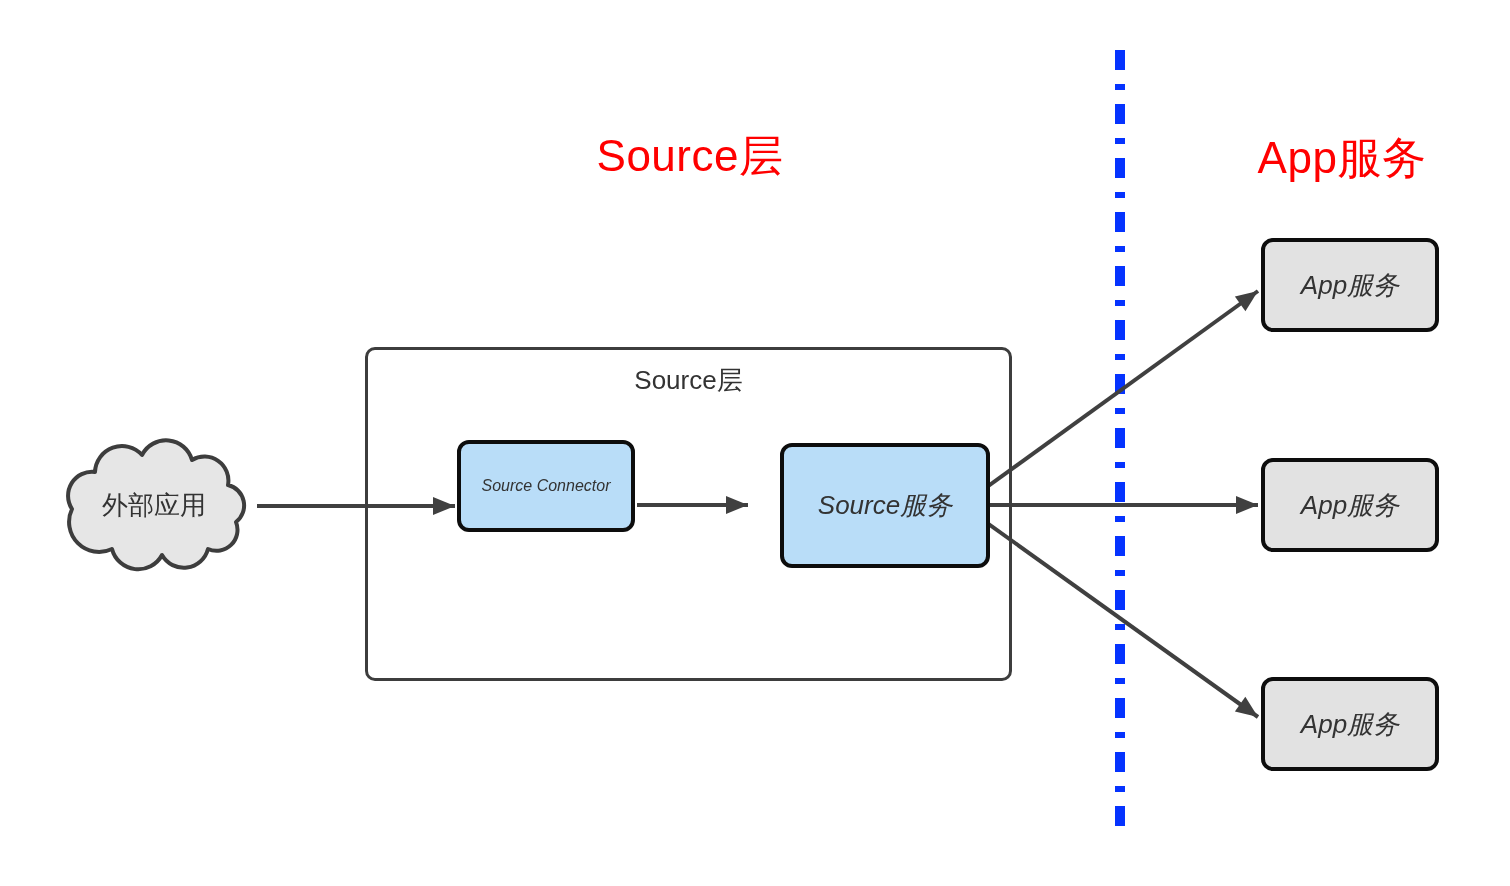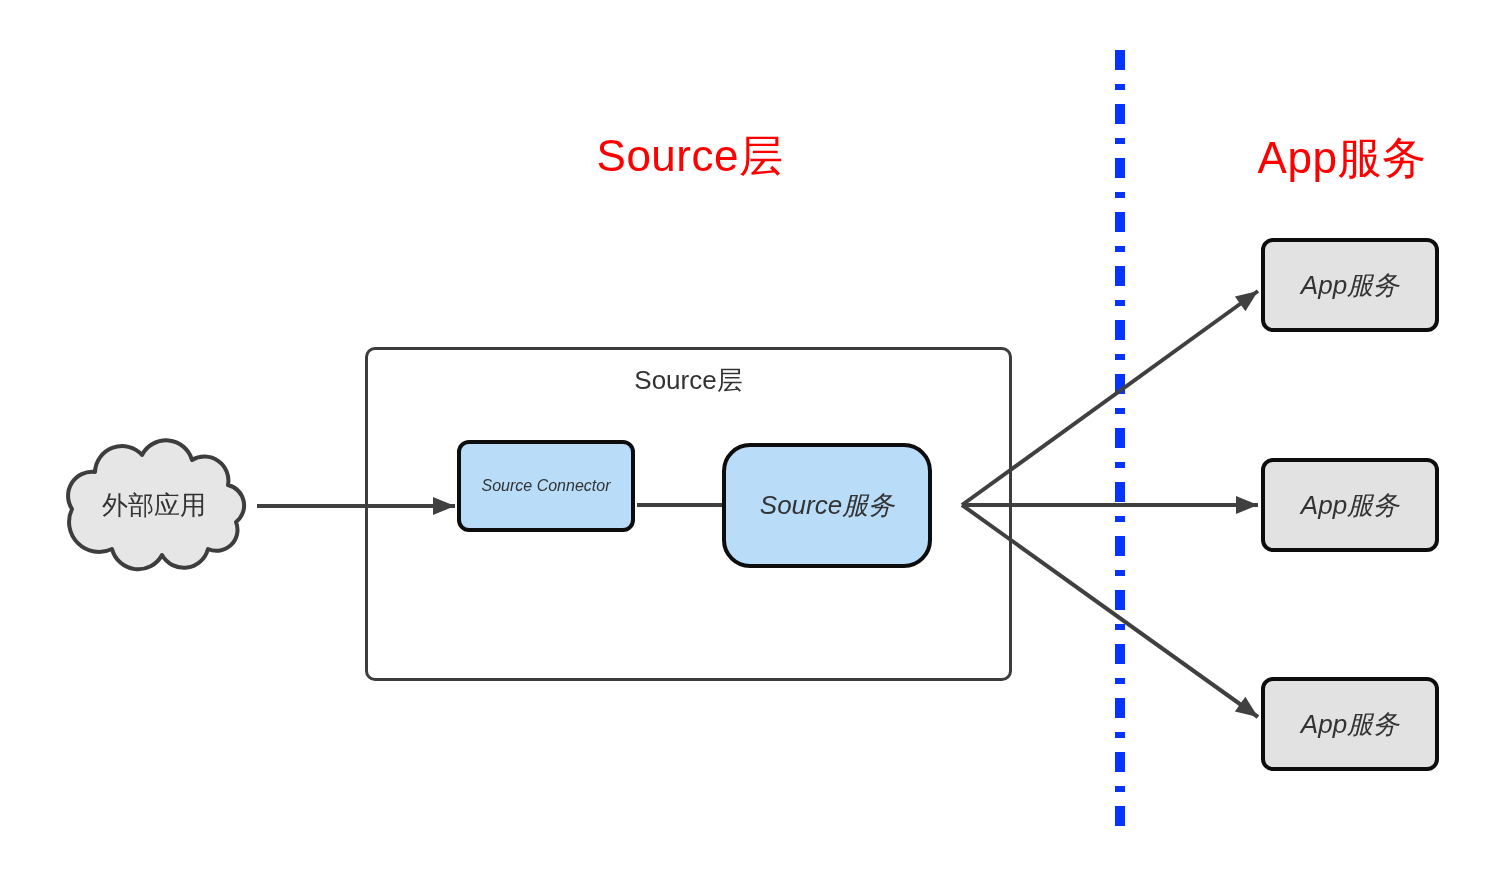--- a/index.html
+++ b/index.html
@@ -59,21 +59,21 @@
     border-radius: 12px;
     font-size: 26px;
     color: var(--text-dark, #333333);
     line-height: 1.25;
     font-style: italic;
   }
   .node.blue { background: var(--node-blue-fill, #B9DDF8); }
   .node.gray { background: var(--node-gray-fill, #E2E2E2); }
 
   .node.connector { left: 457px; top: 440px; width: 178px; height: 92px; font-size: 16px; }
-  .node.service   { left: 722px; top: 443px; width: 210px; height: 125px; border-radius: 28px; }
+  .node.service   { left: 780px; top: 443px; width: 210px; height: 125px; }
   .node.app-1 { left: 1261px; top: 238px; width: 178px; height: 94px; }
   .node.app-2 { left: 1261px; top: 458px; width: 178px; height: 94px; }
   .node.app-3 { left: 1261px; top: 677px; width: 178px; height: 94px; }
 
   .cloud-label {
     position: absolute;
     left: 54px; top: 427px;
     width: 200px; height: 156px;
     display: flex; align-items: center; justify-content: center;
     font-size: 26px;

